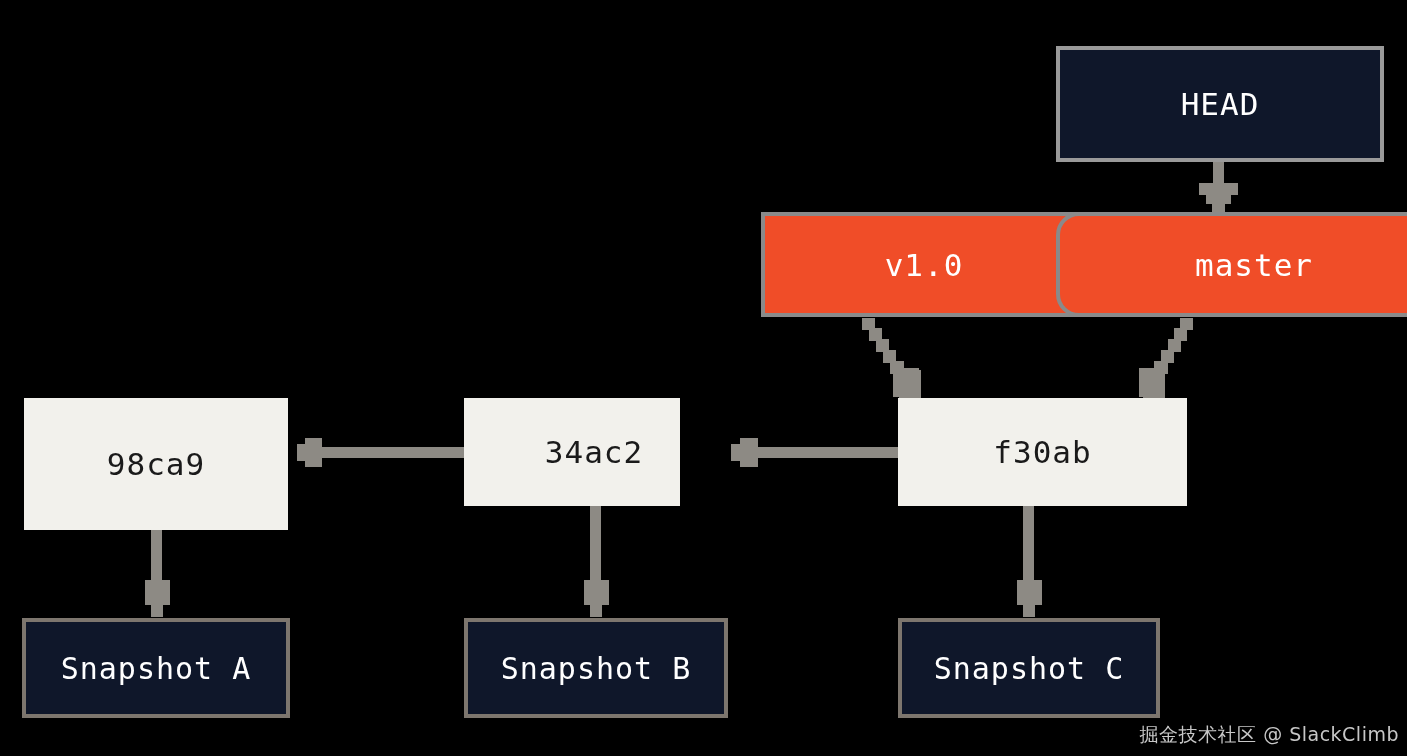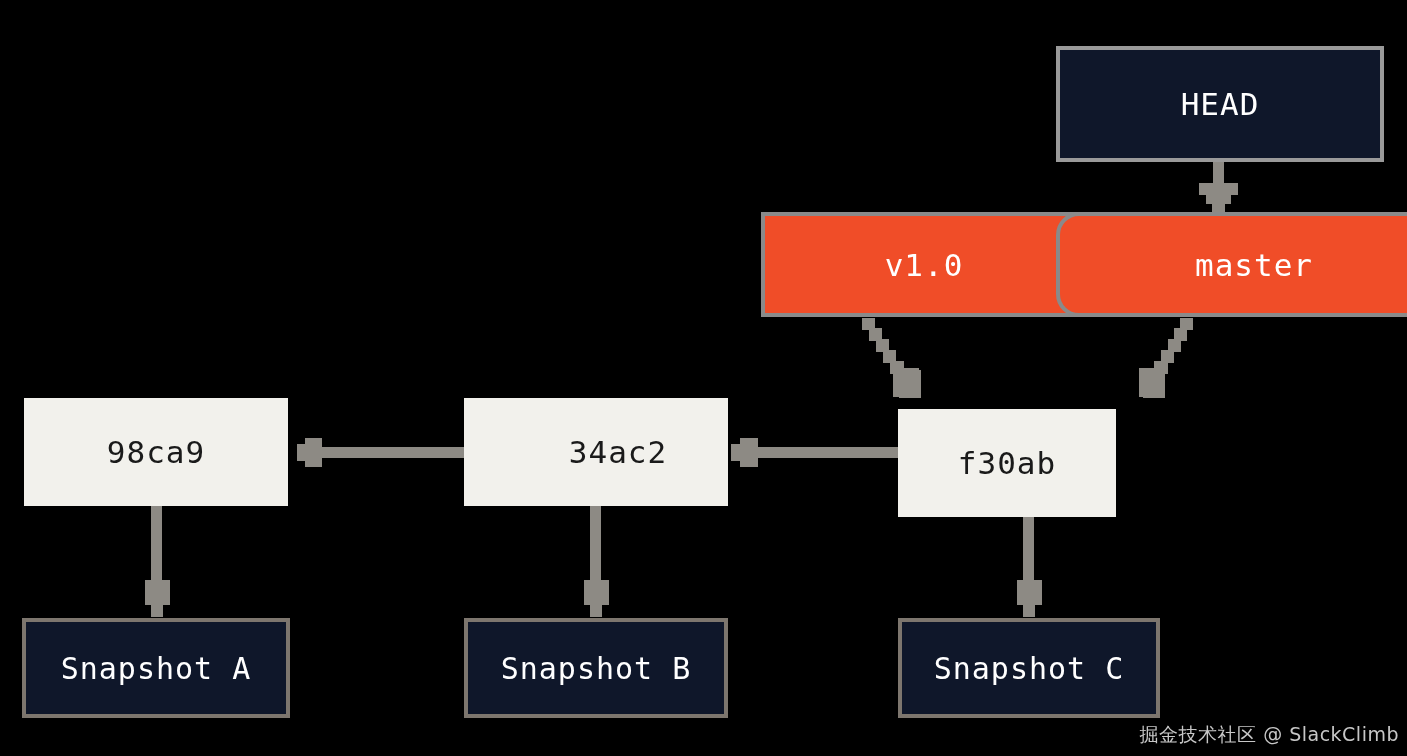--- a/index.html
+++ b/index.html
@@ -46,23 +46,23 @@
   .node-v10   { left: 761px;  top: 212px; width: 326px; height: 105px; }
   .node-master{ left: 1056px; top: 212px; width: 396px; height: 105px; border-radius: 23px; }
 
   
   .node-commit {
     background: #F2F1EC;
     color: #1a1a1a;
     font-size: 31px;
     border: 0;
   }
-  .node-98ca9 { left: 24px;  top: 398px; width: 264px; height: 108px; }
-  .node-34ac2 { left: 464px; top: 398px; width: 264px; height: 108px; padding-left: 44px; }
-  .node-f30ab { left: 898px; top: 398px; width: 218px; height: 108px; margin-top: 11px; }
+  .node-98ca9 { left: 24px;  top: 398px; width: 264px; height: 132px; }
+  .node-34ac2 { left: 464px; top: 398px; width: 216px; height: 108px; padding-left: 44px; }
+  .node-f30ab { left: 898px; top: 398px; width: 289px; height: 108px; }
 
   
   .node-snap {
     background: #0f172a;
     border: 4px solid #7d766e;
     color: #ffffff;
     font-size: 30px;
   }
   .node-snapA { left: 22px;  top: 618px; width: 268px; height: 100px; }
   .node-snapB { left: 464px; top: 618px; width: 264px; height: 100px; }

